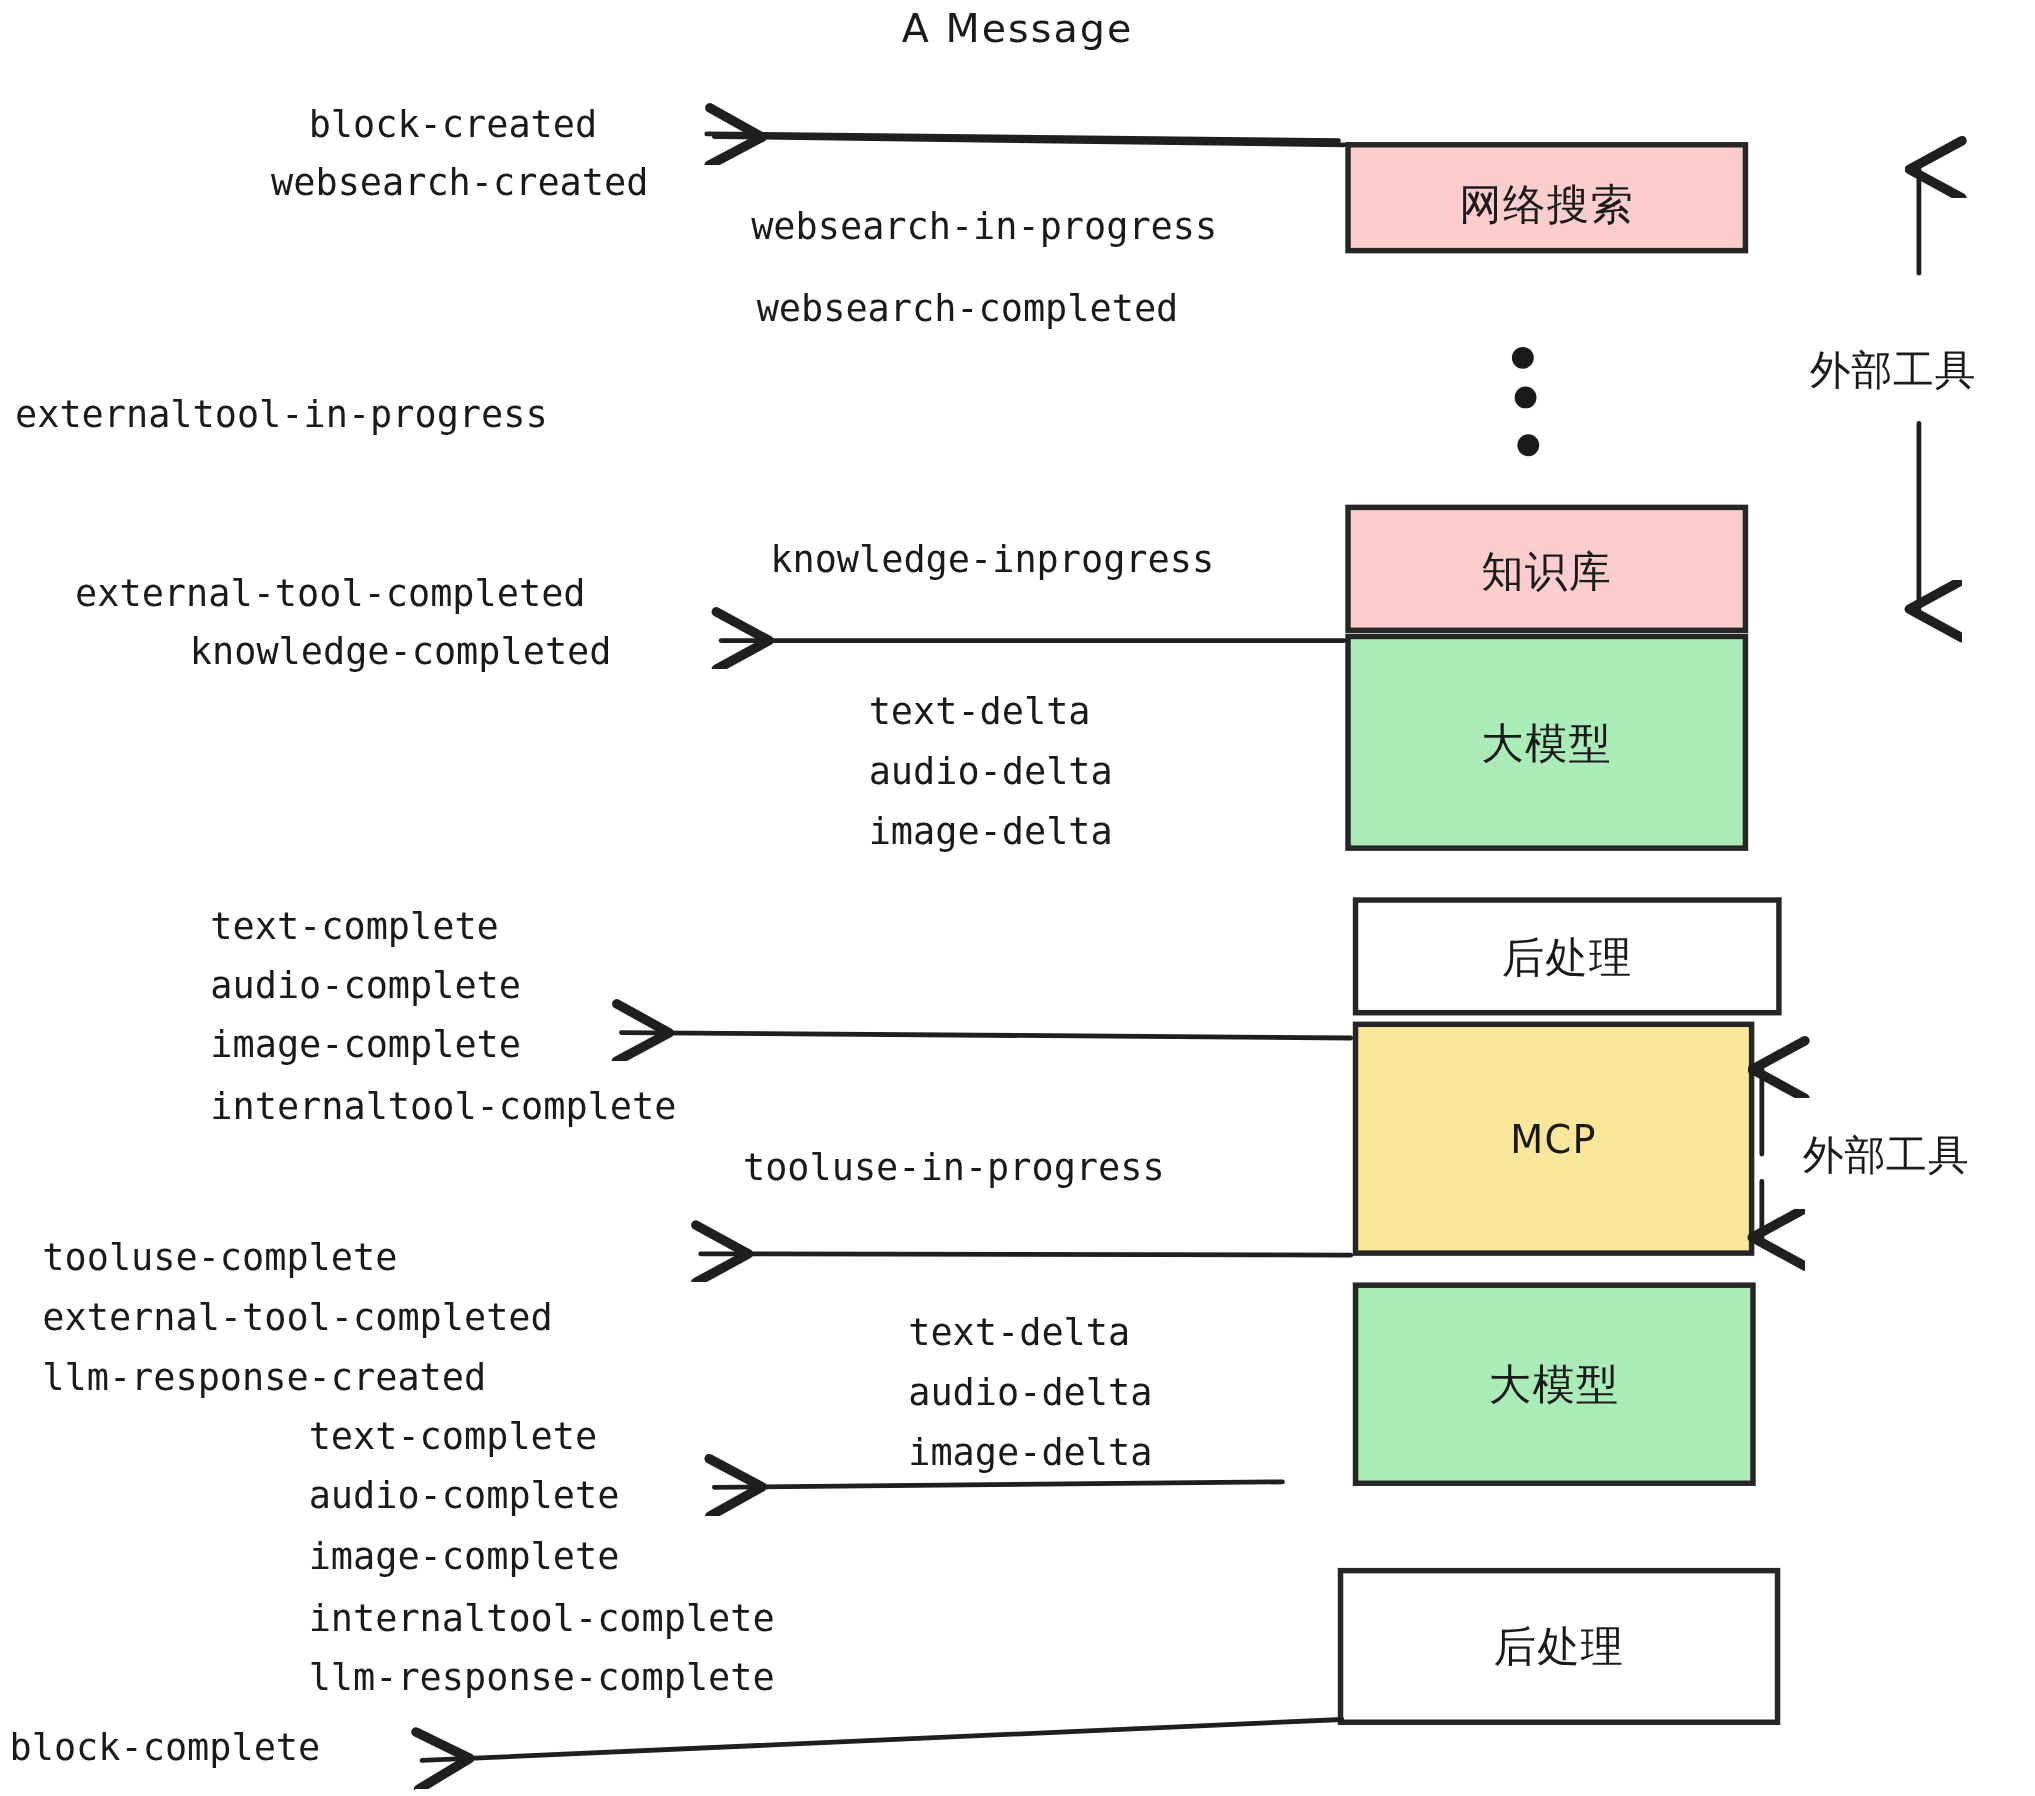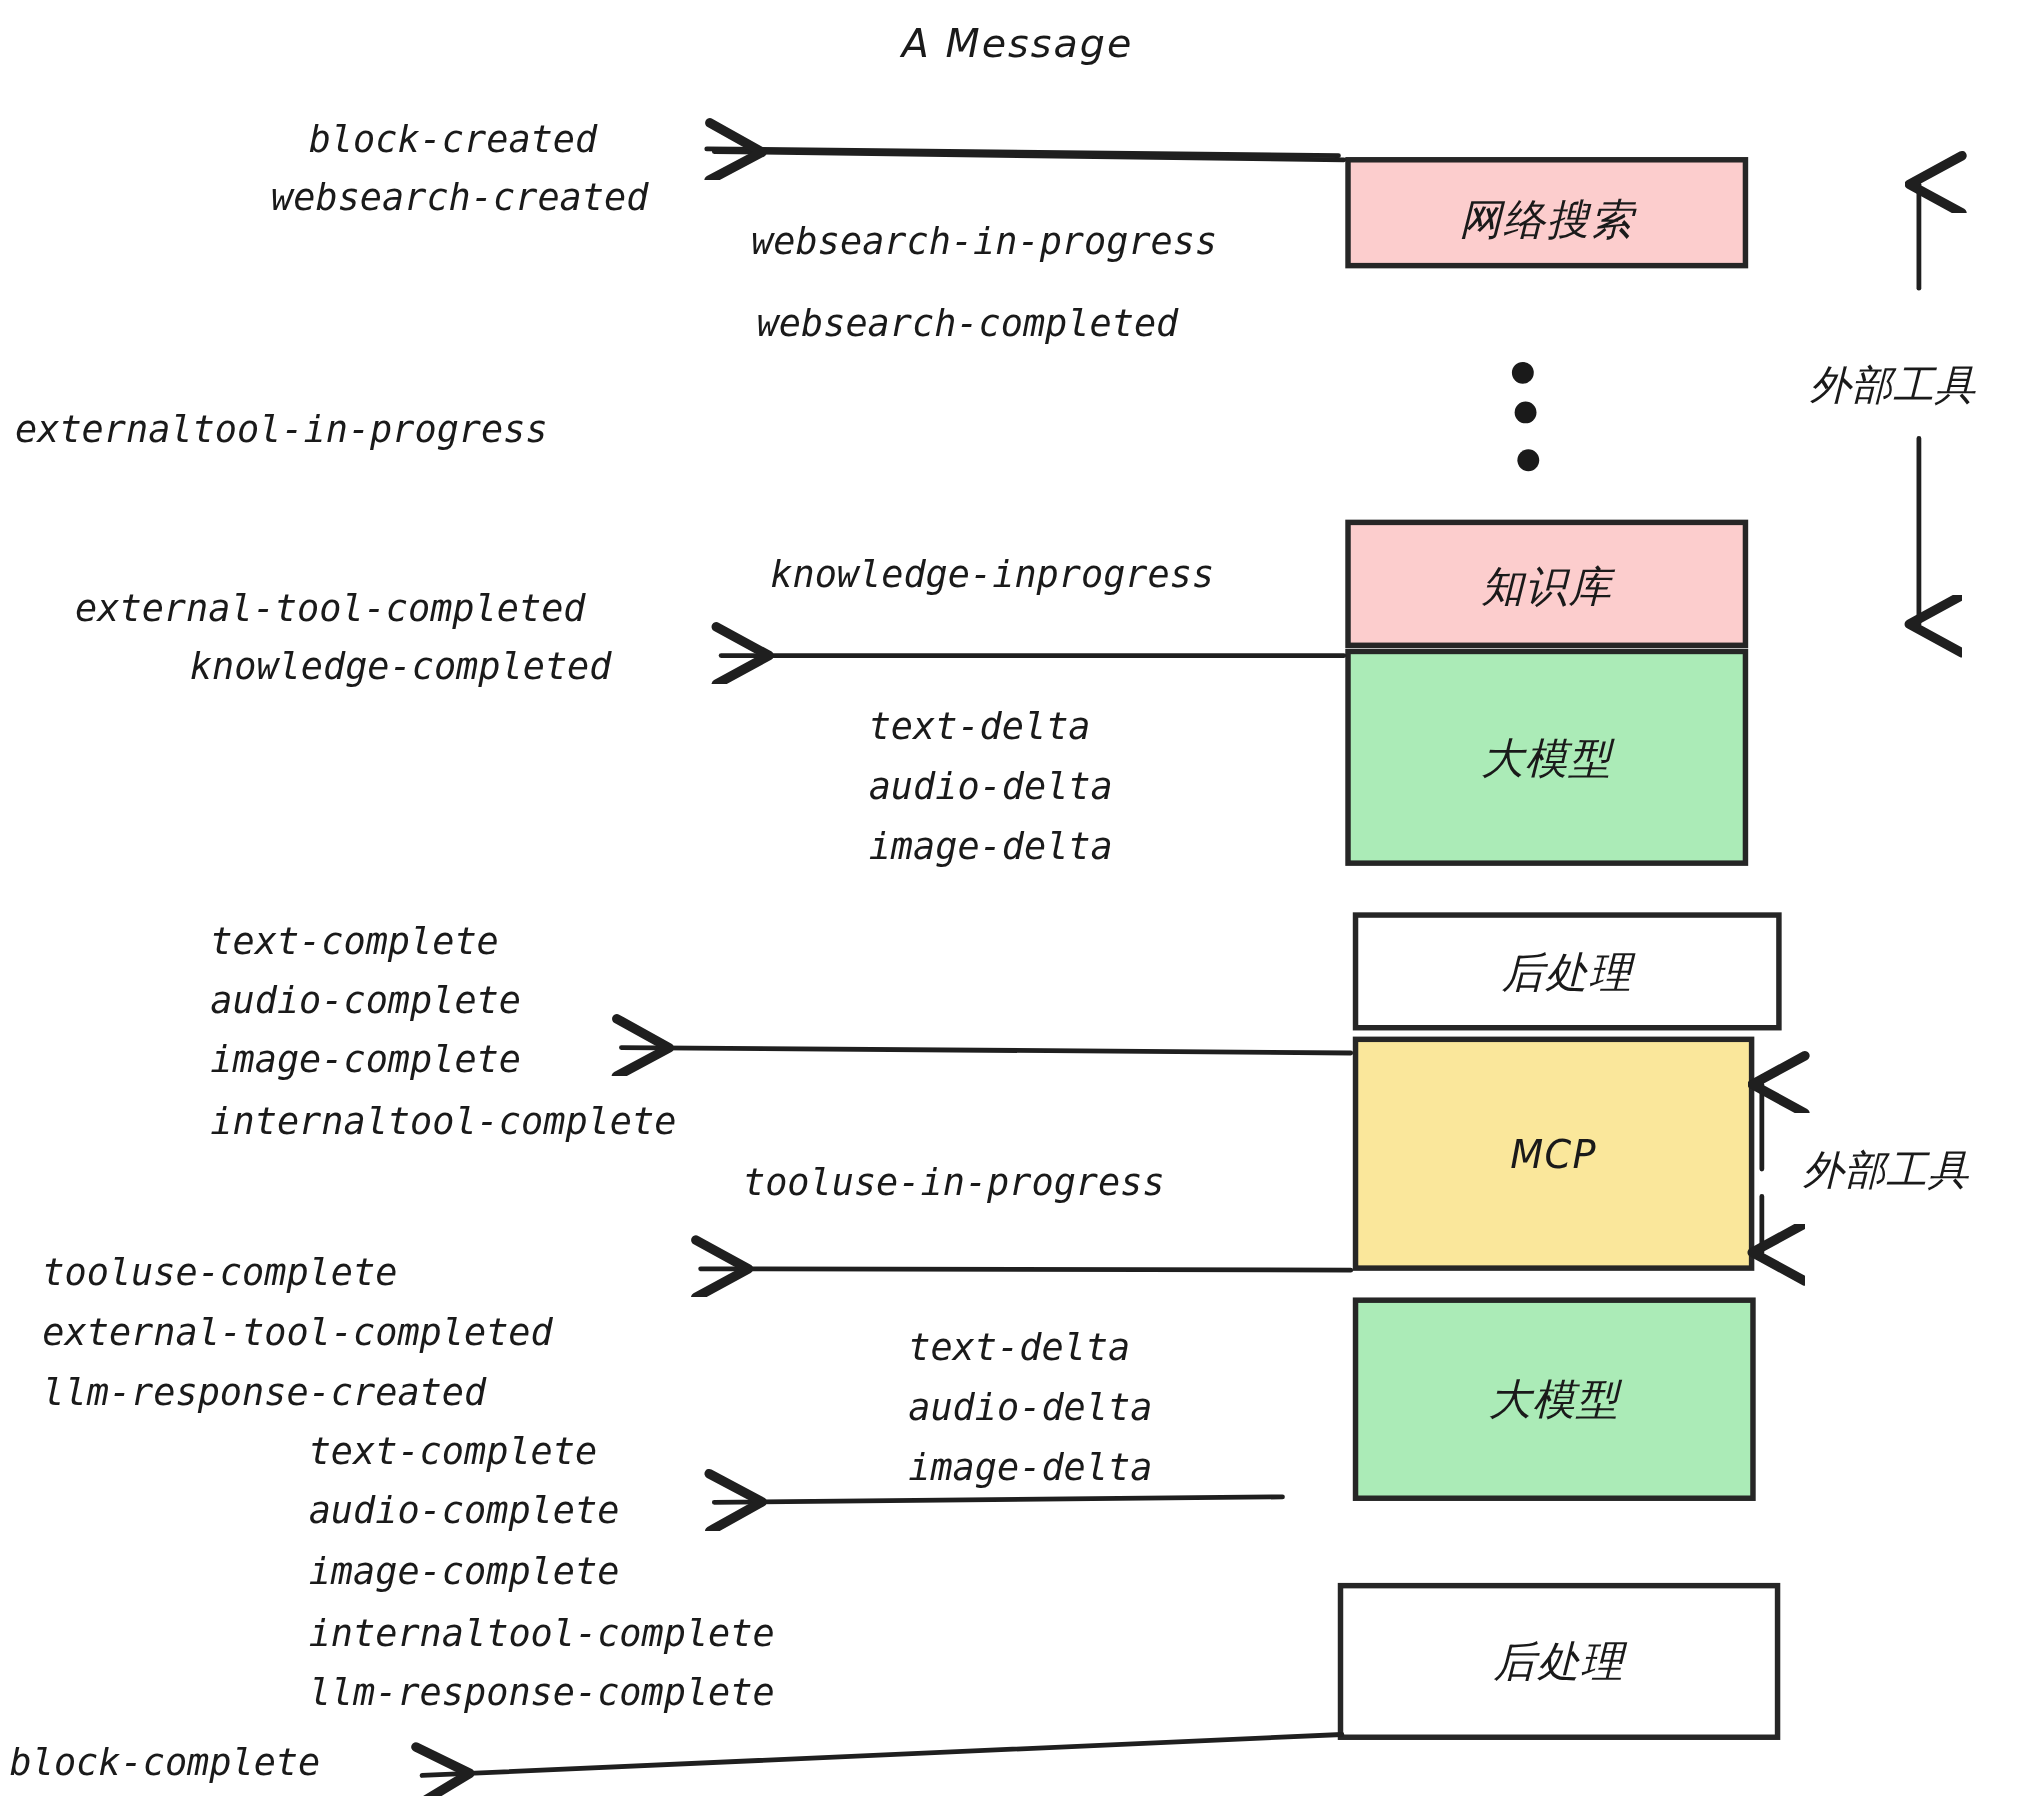--- a/index.html
+++ b/index.html
@@ -9,24 +9,23 @@
   }
   body {
     width: 2035px;
     height: 1796px;
     position: relative;
     overflow: hidden;
     font-family: "DejaVu Sans", sans-serif;
   }
   #stage {
     position: absolute;
-    left: 0; top: 15px;
+    left: 0; top: 0;
     width: 2035px;
     height: 1511px;
-    font-style: italic;
   }
   svg.diagram {
     position: absolute;
     left: 0; top: 0;
     width: 2035px;
     height: 1796px;
     display: block;
   }
   .evt {
     font-family: "DejaVu Sans Mono", monospace;

